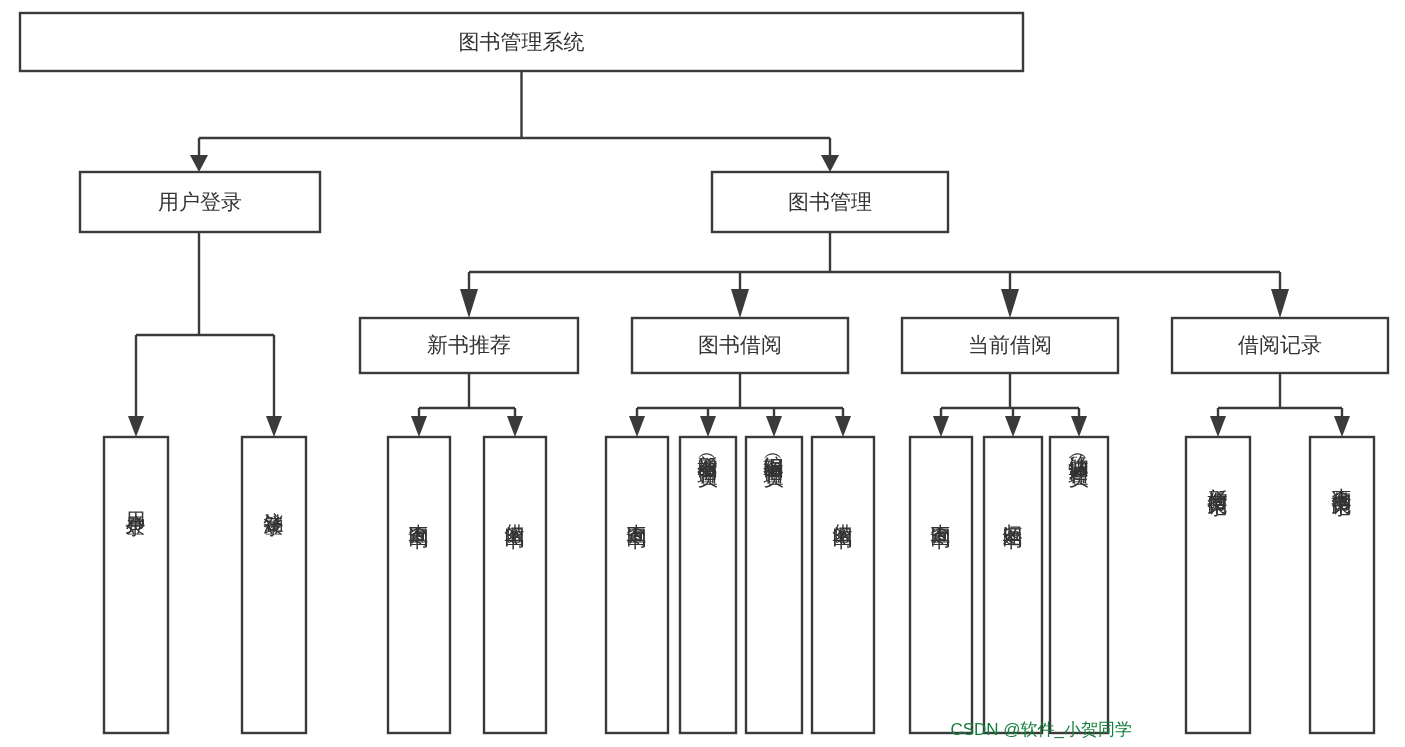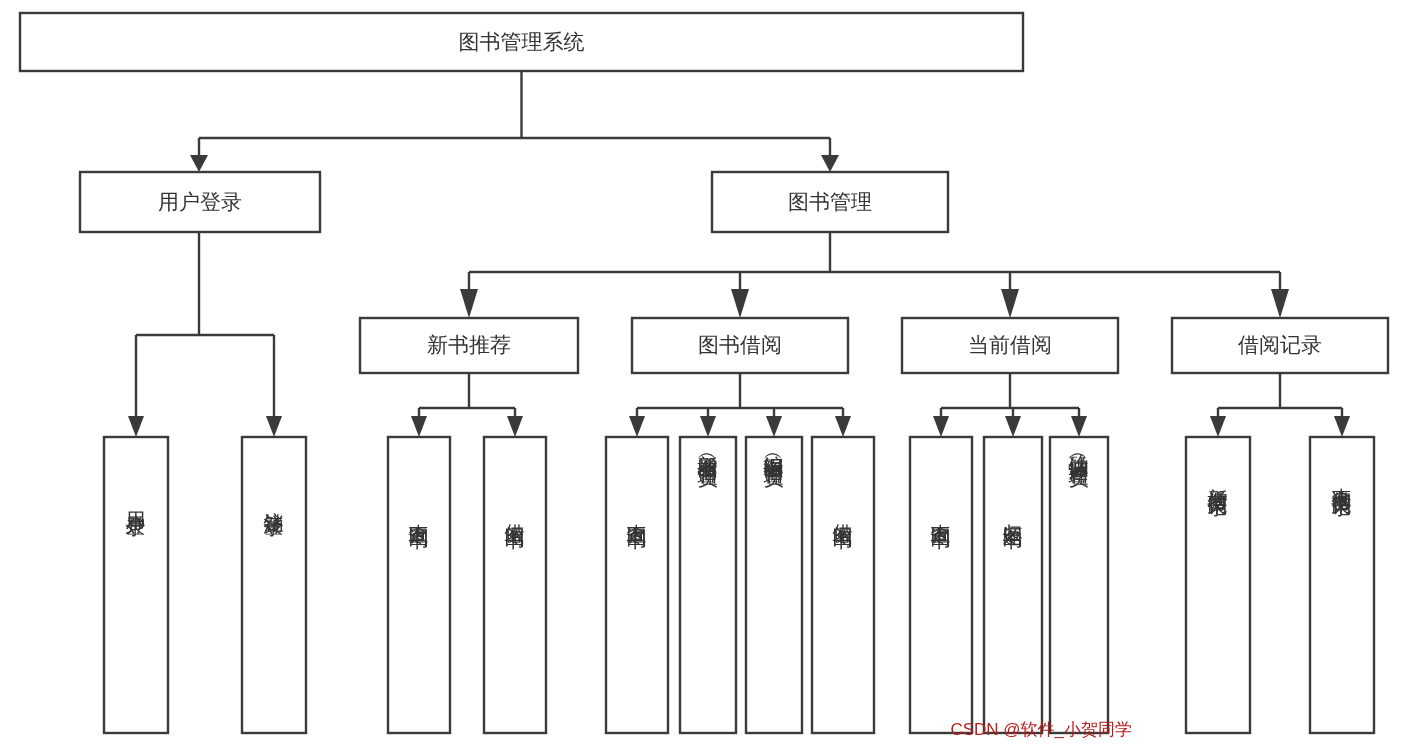--- a/index.html
+++ b/index.html
@@ -57,21 +57,21 @@
     text-orientation: upright;
     text-anchor: middle;
     letter-spacing: 2px;
   }
   .watermark {
     position: absolute;
     right: 10px;
     bottom: 6px;
     font-family: "Liberation Sans", "DejaVu Sans", sans-serif;
     font-size: 17px;
-    color: #b91c1c;
+    color: #15803d;
     white-space: nowrap;
     user-select: none;
   }
 </style>
 </head>
 <body>
 
 <div id="diagram-root">
 
   <svg id="tree-svg" viewBox="0 0 1405 747">

